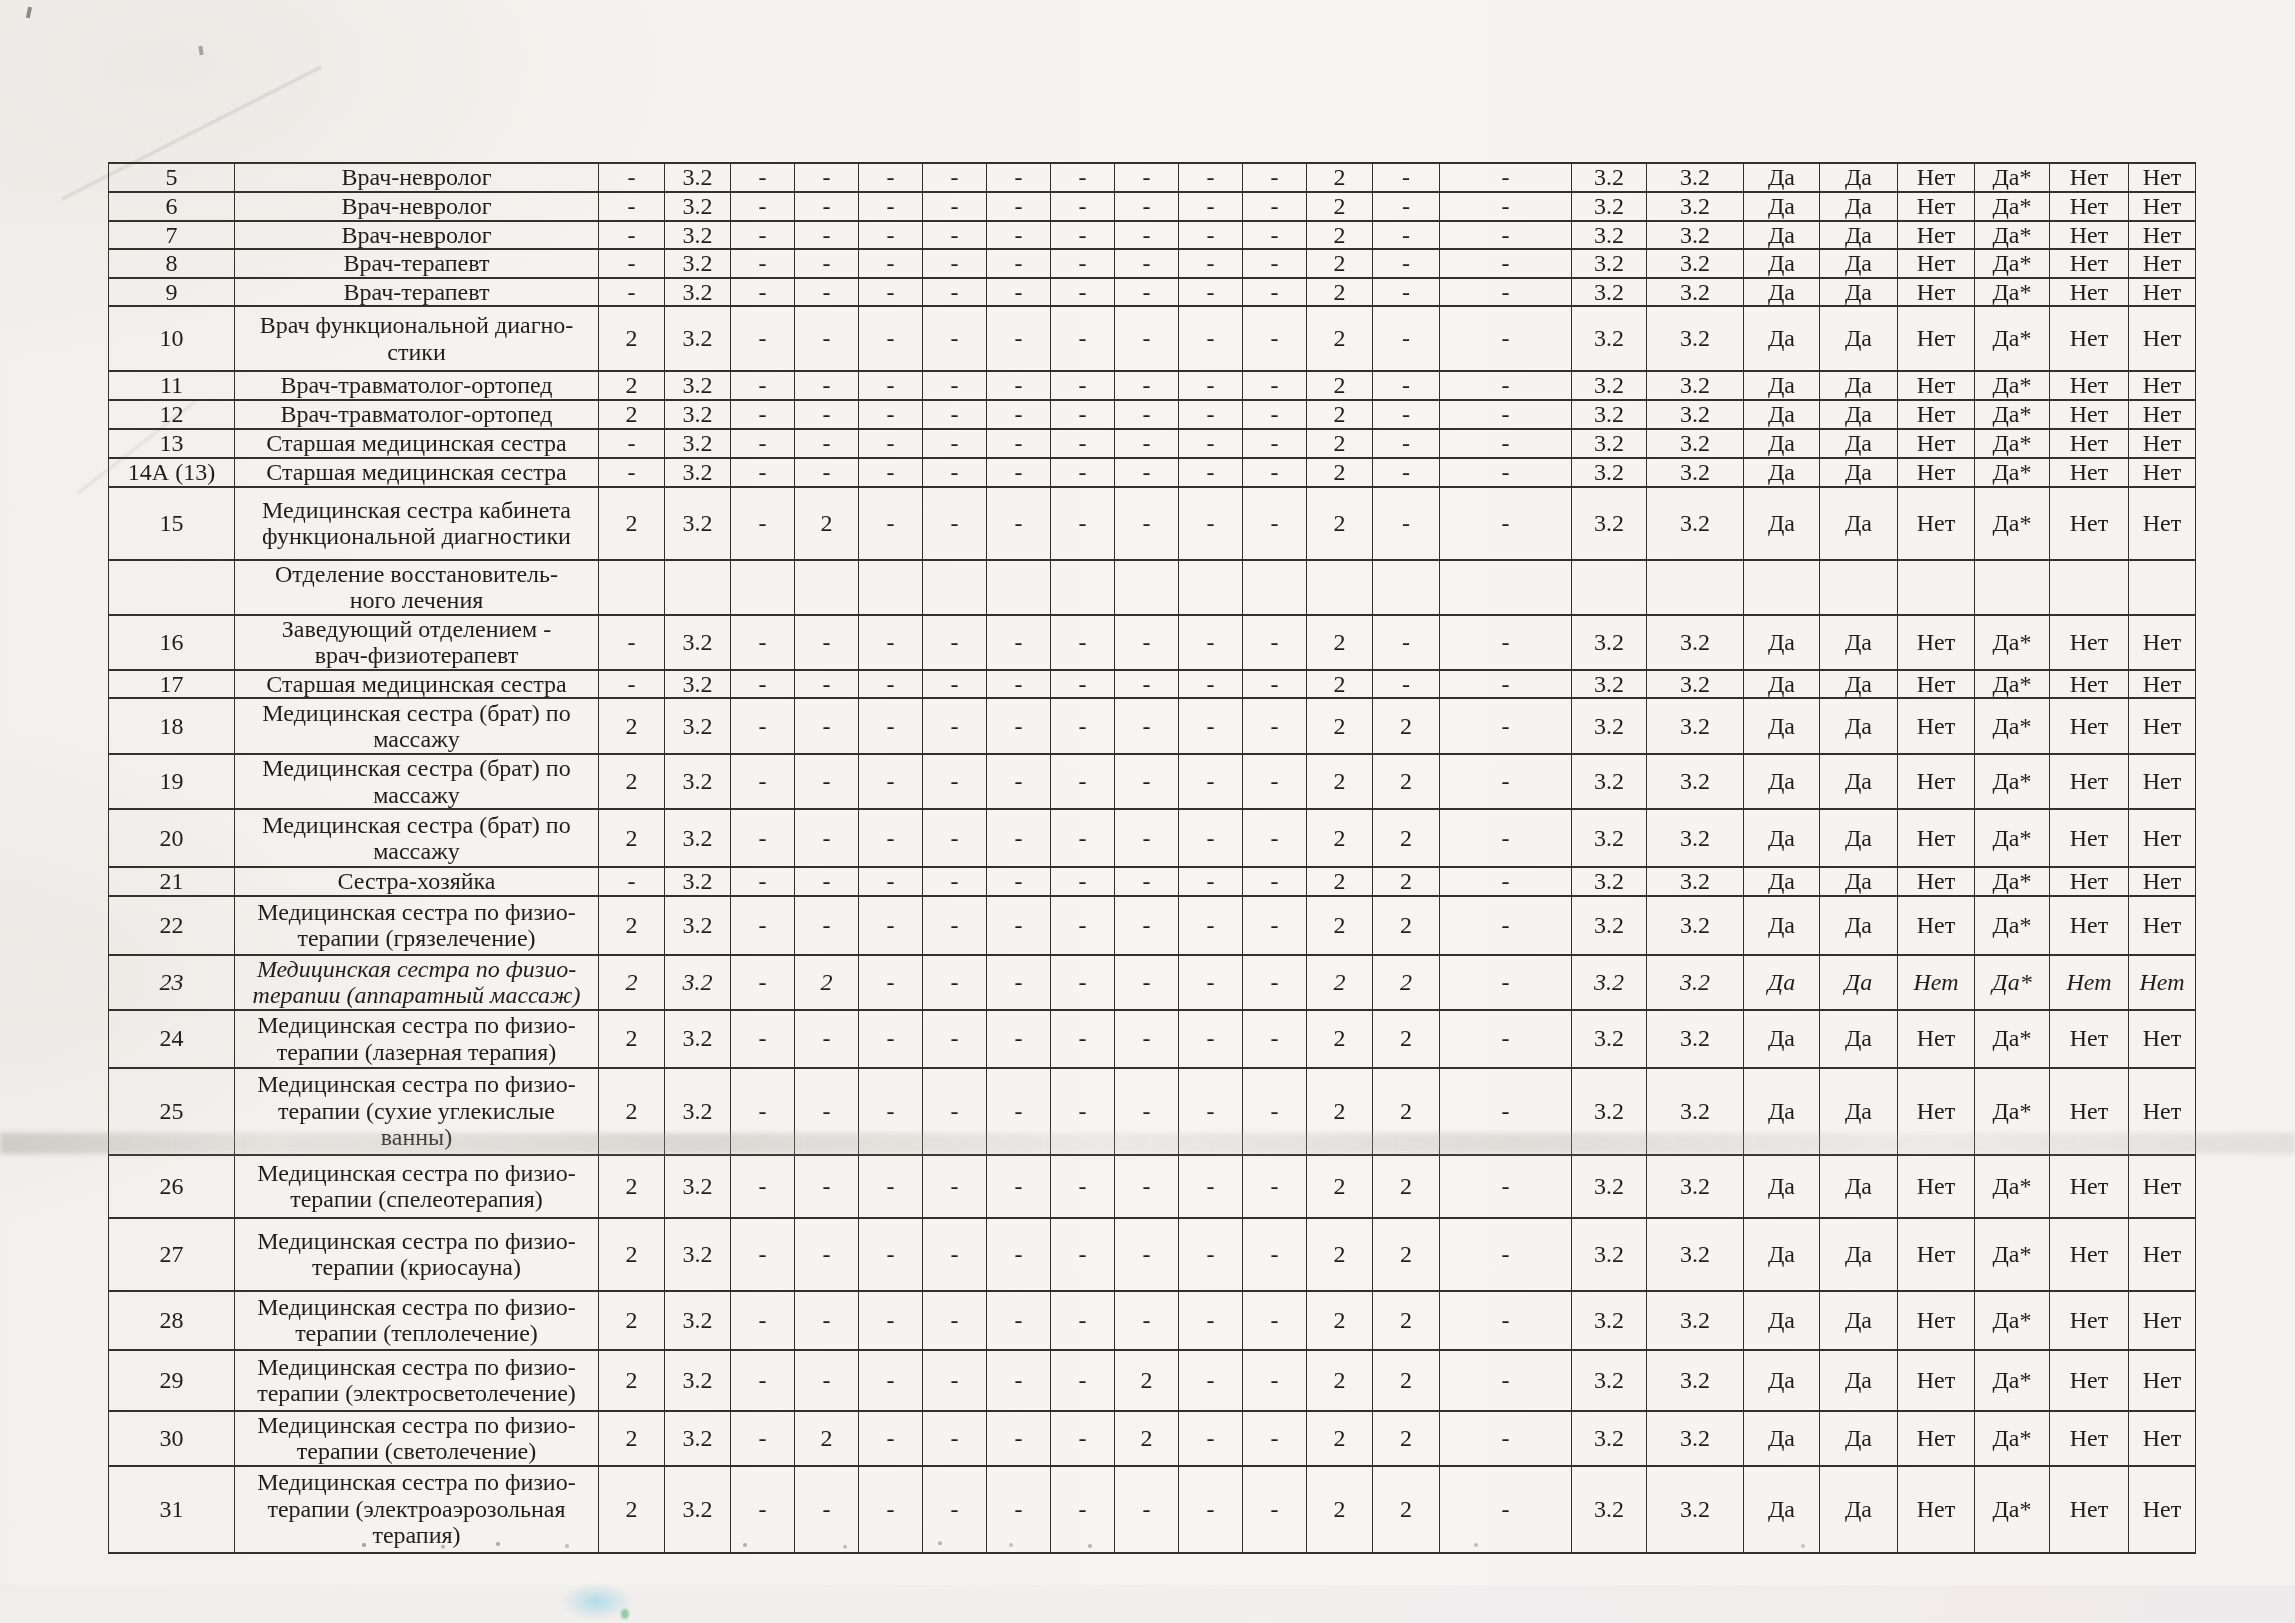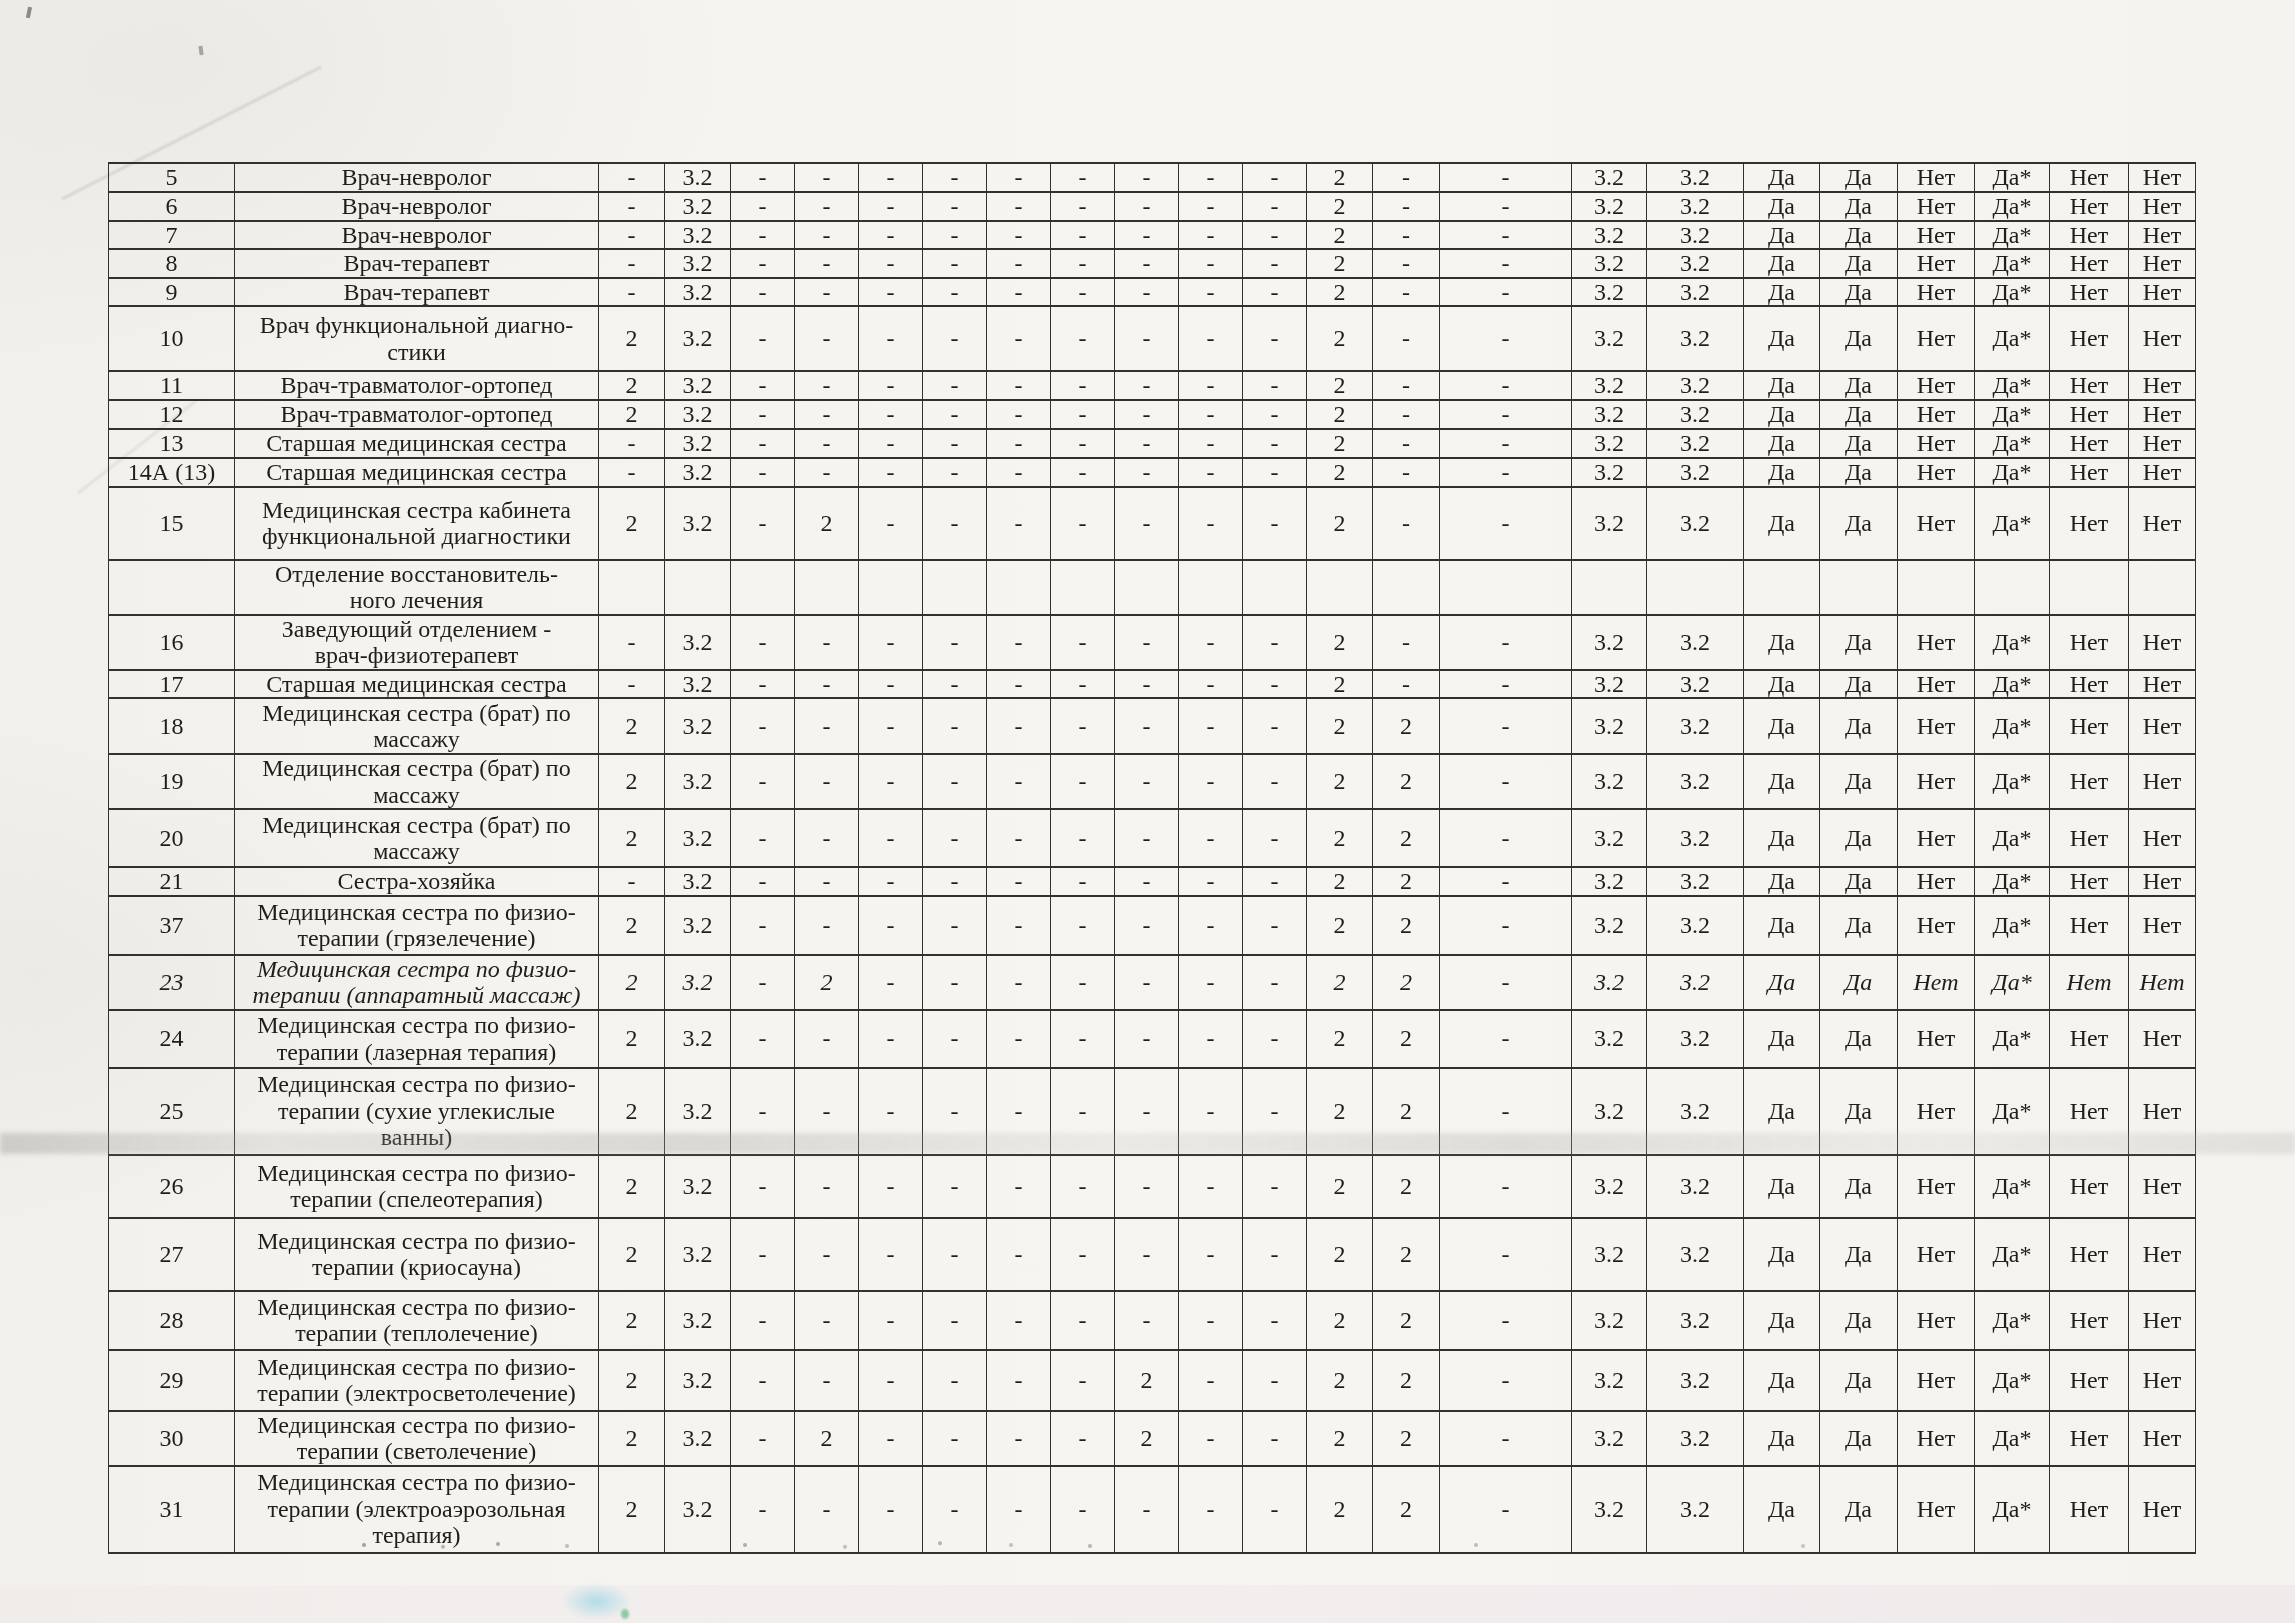--- a/index.html
+++ b/index.html
@@ -582,21 +582,21 @@
           <td>3.2</td>
           <td>3.2</td>
           <td>Да</td>
           <td>Да</td>
           <td>Нет</td>
           <td>Да*</td>
           <td>Нет</td>
           <td>Нет</td>
         </tr>
         <tr style="height: 59px;">
-          <td class="col-num">37</td>
+          <td class="col-num">22</td>
           <td class="col-title">Медицинская сестра по физио-
 терапии (грязелечение)</td>
           <td>2</td>
           <td>3.2</td>
           <td>-</td>
           <td>-</td>
           <td>-</td>
           <td>-</td>
           <td>-</td>
           <td>-</td>

